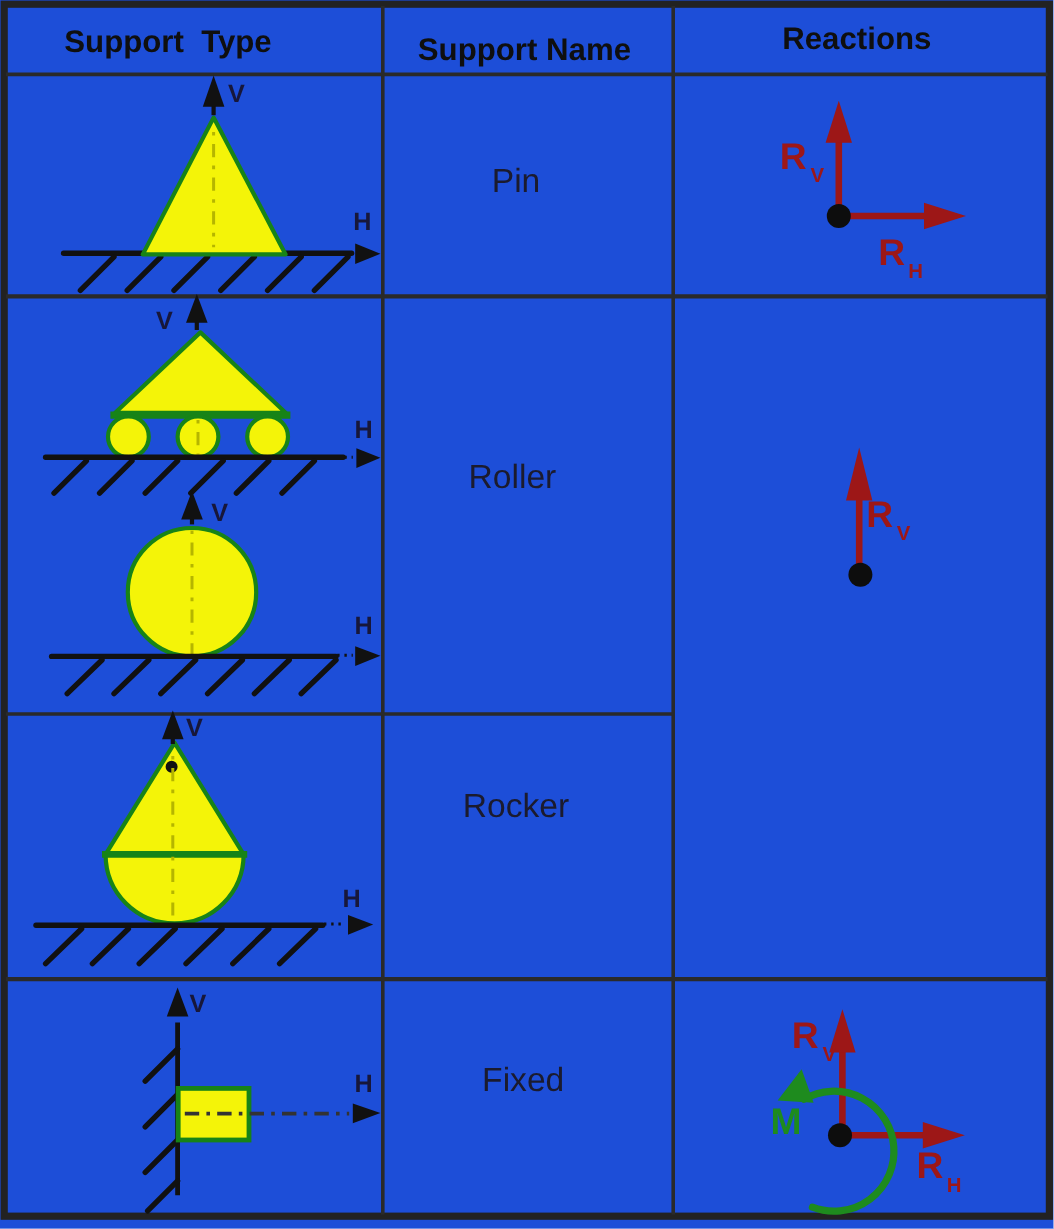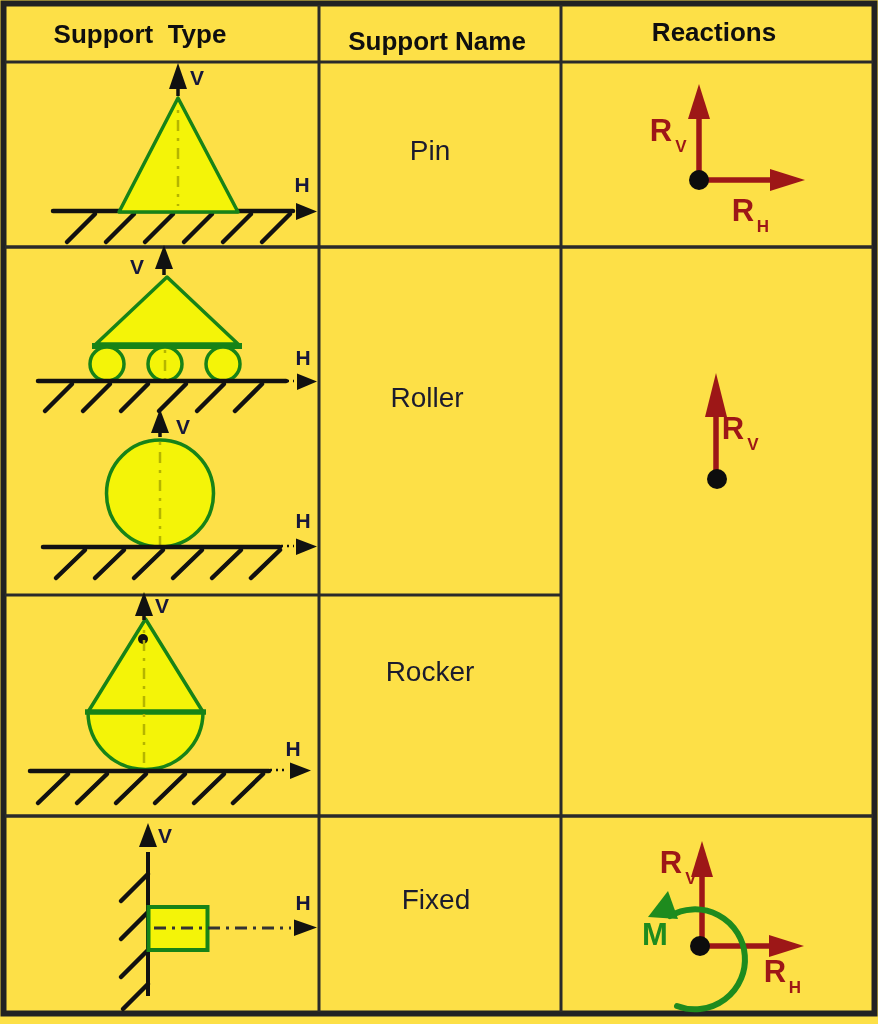--- a/index.html
+++ b/index.html
@@ -1,16 +1,16 @@
 <!DOCTYPE html>
 <html><head>
 <meta charset="utf-8">
 <style>
   html,body{margin:0;padding:0;background:#ffffff;}
-  .stage{position:relative;width:878px;height:1024px;background:#fde047;overflow:hidden;}
+  .stage{position:relative;width:878px;height:1024px;background:#1d4ed8;overflow:hidden;}
   svg{display:block;}
   svg text{font-family:"Liberation Sans",sans-serif;white-space:pre;}
   .hdr{font-weight:bold;font-size:26px;fill:#0f0f0f;text-anchor:middle;}
   .name{font-size:28px;fill:#1b1b2e;text-anchor:middle;}
   .axis{font-weight:bold;font-size:21px;fill:#17173a;text-anchor:middle;}
   .rlbl{font-weight:bold;font-size:31px;fill:#9d1717;text-anchor:middle;}
   .rsub{font-weight:bold;font-size:17px;fill:#9d1717;text-anchor:middle;}
   .mlbl{font-weight:bold;font-size:31px;fill:#1e8b1e;text-anchor:middle;}
   .grid{stroke:#2a2a2a;}
   .ground{stroke:#111111;stroke-width:4.5;stroke-linecap:round;}

